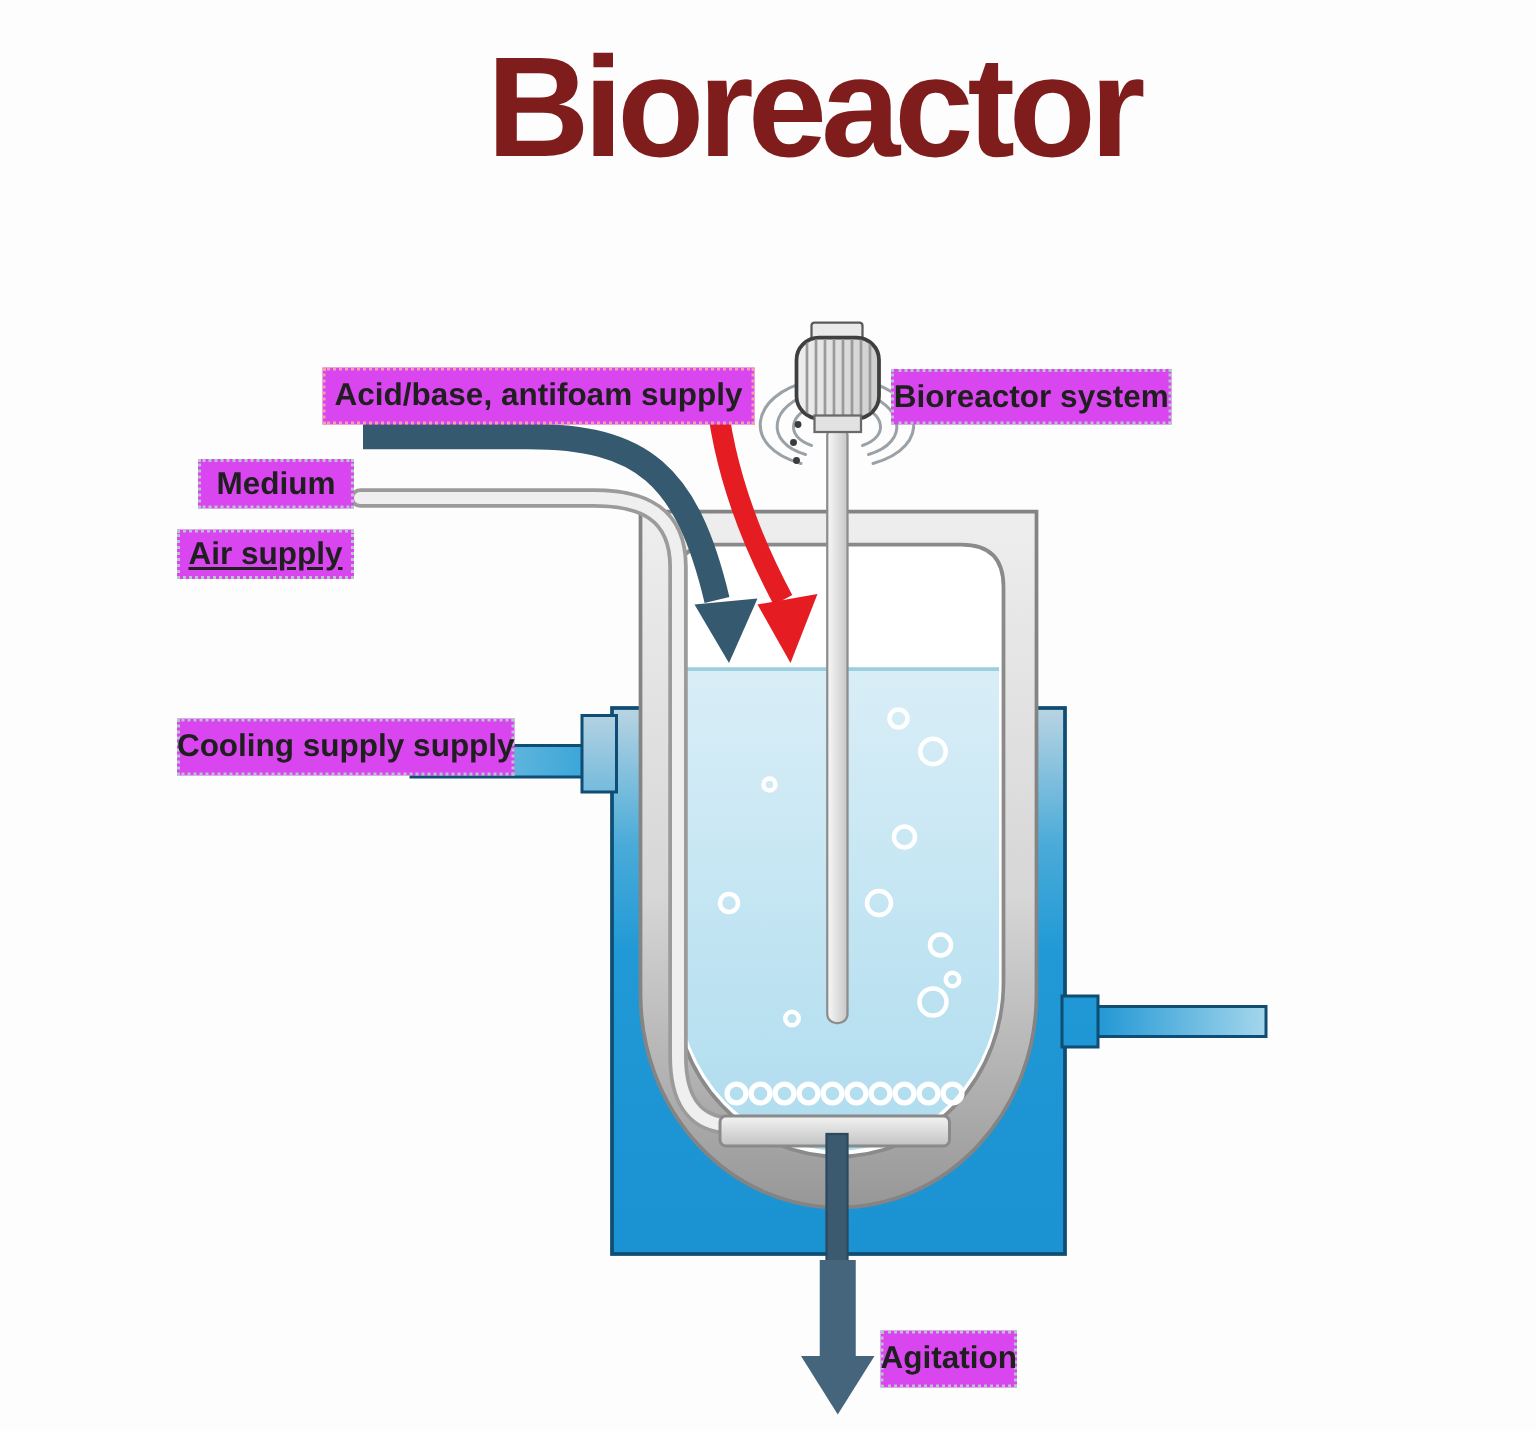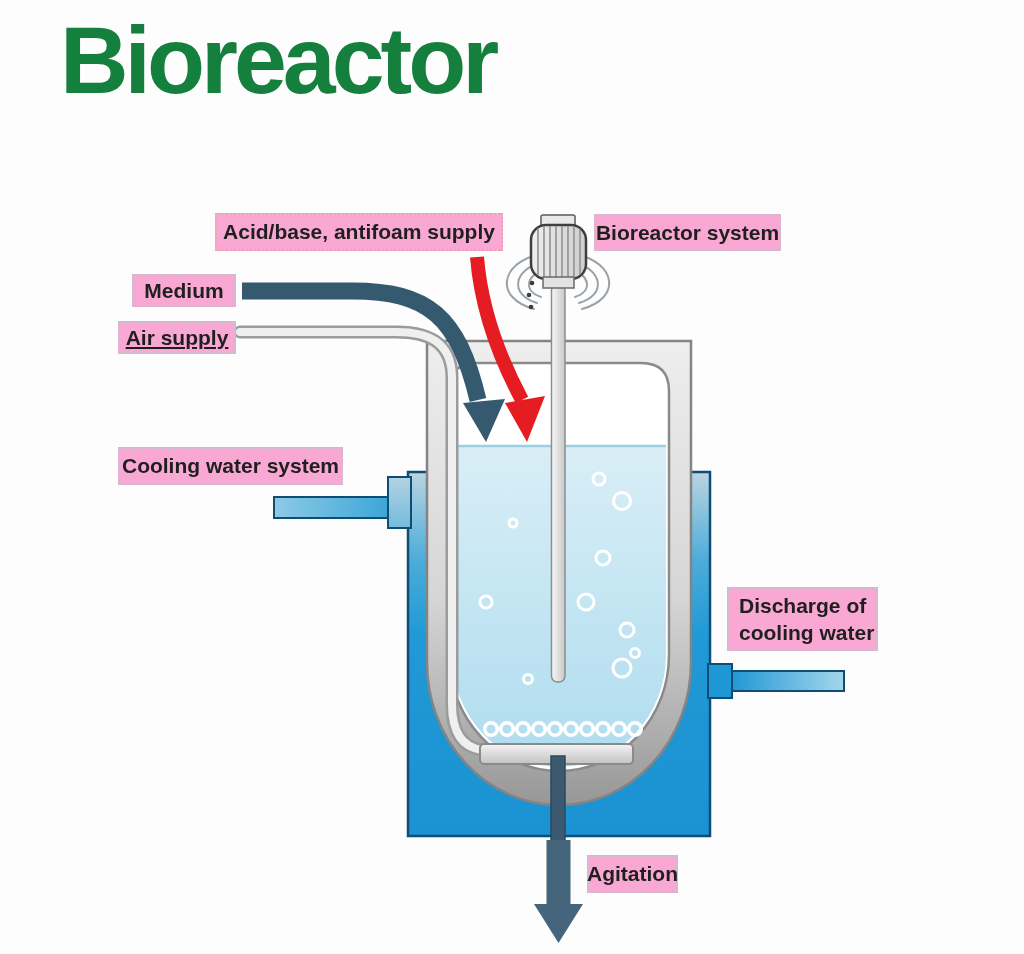--- a/index.html
+++ b/index.html
@@ -1,22 +1,22 @@
 <!DOCTYPE html>
 <html><head>
 <meta charset="utf-8">
 <style>
   html,body{margin:0;padding:0;background:#ffffff;}
   .stage{position:relative;width:1024px;height:954px;background:#fdfdfd;overflow:hidden;
          font-family:"Liberation Sans",sans-serif;}
-  .title{position:absolute;left:60px;right:0;top:6px;
-         font-size:95px;font-weight:800;letter-spacing:-4px;color:#15803d;margin:0;}
-  .lbl{position:absolute;background:#f9a8d4;border:2px dotted #b9c4cc;color:#1f1f1f;
+  .title{position:absolute;left:60px;right:0;top:18px;text-align:center;
+         font-size:95px;font-weight:800;letter-spacing:-4px;color:#7f1d1d;margin:0;}
+  .lbl{position:absolute;background:#d946ef;border:2px dotted #b9c4cc;color:#1f1f1f;
        font-weight:bold;font-size:21px;display:flex;align-items:center;justify-content:center;
-       box-sizing:border-box;white-space:nowrap;}
+       box-sizing:border-box;white-space:nowrap;margin-top:32px;}
   .lbl-acid{border-color:#f0a3a9;}
   .lbl-discharge{justify-content:flex-start;padding-left:10px;text-align:left;
                  line-height:1.3;white-space:normal;}
   svg.art{position:absolute;left:0;top:0;}
 </style>
 </head>
 <body>
 
 <div class="stage">
 
@@ -159,17 +159,16 @@
     <g>
       <path fill="none" stroke="#e51c22" stroke-width="14" d="M 477,257 C 481,307 499,357 522,400"></path>
       <polygon points="505,403 545,396 527,442" fill="#e51c22"></polygon>
     </g>
   </svg>
 
   <div class="lbl lbl-acid" style="left:215px;top:213px;width:288px;height:38px;">Acid/base, antifoam supply</div>
   <div class="lbl" style="left:594px;top:214px;width:187px;height:37px;">Bioreactor system</div>
   <div class="lbl" style="left:132px;top:274px;width:104px;height:33px;">Medium</div>
   <div class="lbl" style="left:118px;top:321px;width:118px;height:33px;text-decoration:underline;">Air supply</div>
-  <div class="lbl" style="left:118px;top:447px;width:225px;height:38px;">Cooling water system</div>
-  <div class="lbl lbl-discharge" style="left:727px;top:587px;width:151px;height:64px;">Discharge of cooling water</div>
+  <div class="lbl" style="left:118px;top:447px;width:225px;height:38px;">Cooling supply supply</div>
   <div class="lbl" style="left:587px;top:855px;width:91px;height:38px;">Agitation</div>
 
 </div>
 
 </body></html>

